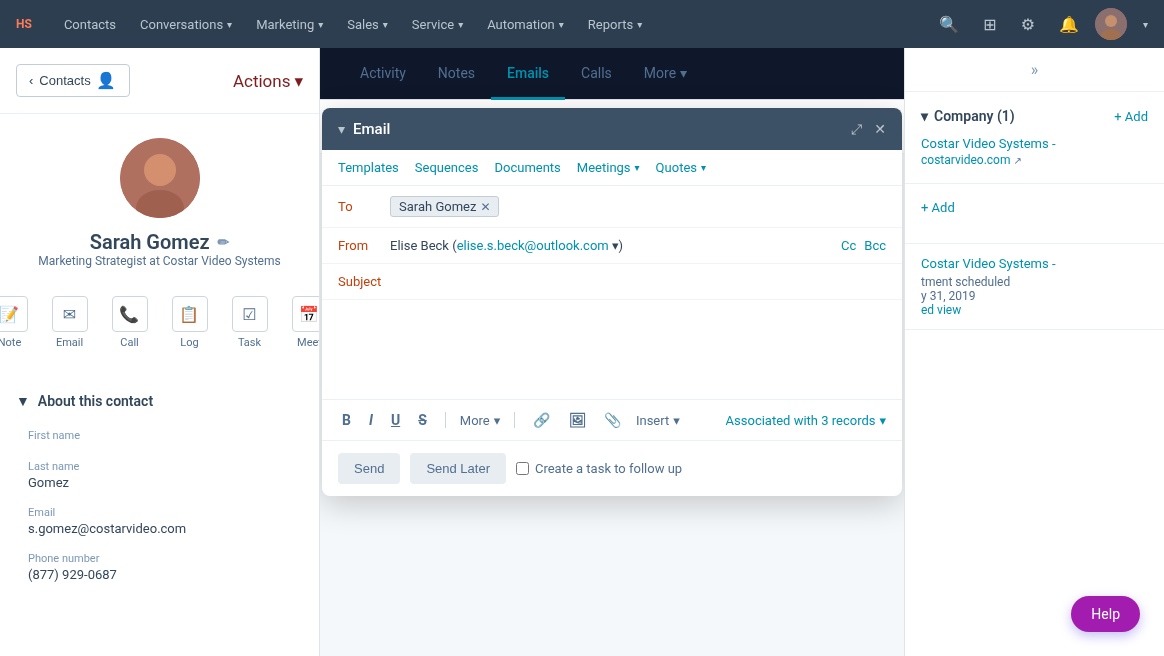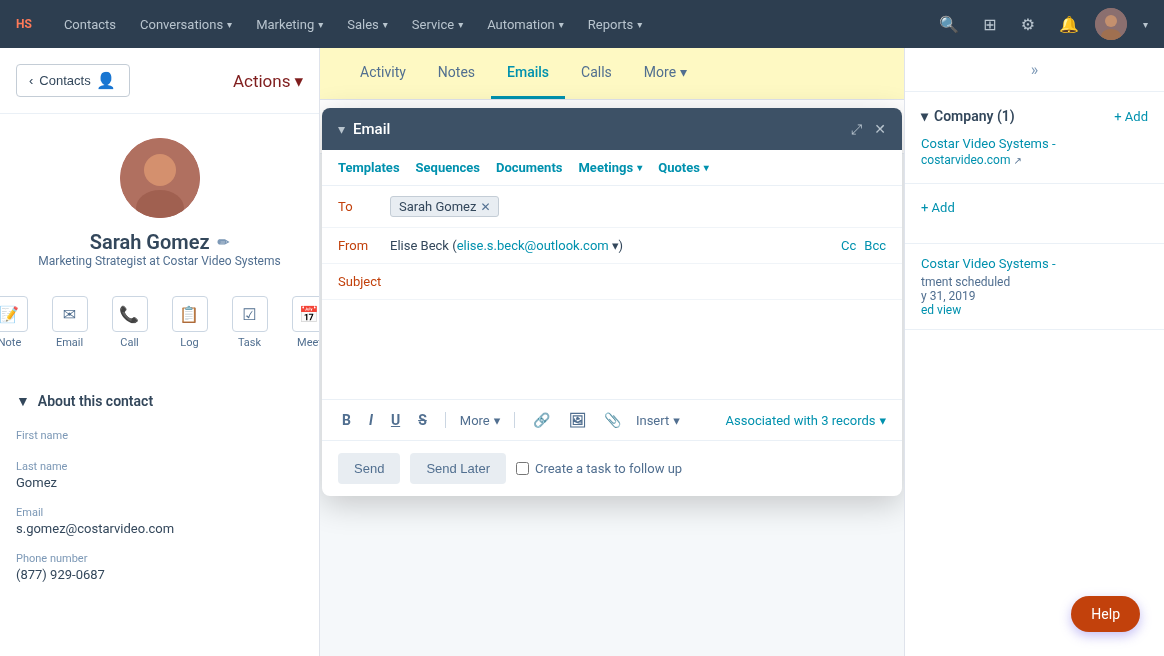--- a/index.html
+++ b/index.html
@@ -27,27 +27,27 @@
     .avatar-circle svg { width: 80px; height: 80px; }
     .contact-name { font-size: 20px; font-weight: 600; color: #33475b; margin-top: 12px; display: flex; align-items: center; gap: 8px; }
     .edit-icon { color: #7c98b6; font-size: 14px; cursor: pointer; }
     .contact-title { color: #516f90; font-size: 12px; text-align: center; margin-top: 0; }
     .action-icons { display: flex; gap: 24px; margin-top: 20px; padding: 8px 0; }
     .action-icon-item { display: flex; flex-direction: column; align-items: center; gap: 4px; cursor: pointer; }
     .action-icon-btn { width: 36px; height: 36px; border: 1px solid #cbd6e2; border-radius: 4px; display: flex; align-items: center; justify-content: center; color: #516f90; font-size: 16px; background: #fff; cursor: pointer; }
     .action-icon-label { font-size: 11px; color: #516f90; }
     .about-section { padding: 8px 16px; }
     .about-header { display: flex; align-items: center; gap: 8px; padding: 12px 0; cursor: pointer; color: #33475b; font-weight: 600; font-size: 14px; }
-    .field-group { padding: 8px 0; }
+    .field-group { padding: 8px 0; margin-left: 12px; }
     .field-label { font-size: 11px; color: #7c98b6; margin-bottom: 2px; }
     .field-value { font-size: 13px; color: #33475b; }
 
     
     .center-content { flex: 1; display: flex; flex-direction: column; background: #f5f8fa; position: relative; overflow: hidden; }
-    .tabs-bar { background: #fef9c3; border-bottom: 1px solid #dfe3eb; display: flex; align-items: flex-start; padding: 0 24px; height: 52px; }
+    .tabs-bar { background: #0f172a; border-bottom: 1px solid #dfe3eb; display: flex; align-items: center; padding: 0 24px; height: 52px; }
     .tab { padding: 16px 16px; font-size: 14px; color: #516f90; cursor: pointer; border-bottom: 3px solid transparent; margin-bottom: -1px; white-space: nowrap; }
     .tab.active { color: #0091ae; border-bottom-color: #0091ae; font-weight: 500; }
     .tab-more { display: flex; align-items: center; gap: 4px; }
 
     .email-toolbar { background: #fff; padding: 12px 24px; display: flex; align-items: center; gap: 16px; border-bottom: 1px solid #eaf0f6; }
     .thread-link { color: #0091ae; font-size: 13px; cursor: pointer; }
     .log-email-btn { border: 1px solid #cbd6e2; background: #fff; color: #33475b; padding: 6px 14px; border-radius: 4px; font-size: 13px; cursor: pointer; }
     .create-email-btn { background: #2d3e50; color: #fff; padding: 6px 14px; border-radius: 4px; font-size: 13px; cursor: pointer; border: none; }
 
     .content-area { flex: 1; padding: 24px; overflow-y: auto; }
@@ -58,21 +58,21 @@
     .modal-overlay { position: absolute; top: 0; left: 0; right: 0; bottom: 0; display: flex; align-items: flex-start; justify-content: center; padding-top: 60px; }
     .email-modal { width: 580px; background: #fff; border-radius: 8px; box-shadow: 0 8px 32px rgba(0,0,0,0.2); overflow: hidden; }
     .modal-header { background: #3d5166; color: #fff; padding: 12px 16px; display: flex; align-items: center; justify-content: space-between; }
     .modal-header-left { display: flex; align-items: center; gap: 8px; }
     .modal-minimize { color: #b8c4ce; cursor: pointer; font-size: 14px; }
     .modal-title { font-size: 15px; font-weight: 500; color: #fff; }
     .modal-header-actions { display: flex; gap: 12px; }
     .modal-expand { color: #b8c4ce; cursor: pointer; font-size: 14px; }
     .modal-close { color: #b8c4ce; cursor: pointer; font-size: 14px; }
 
-    .modal-toolbar { padding: 10px 16px; border-bottom: 1px solid #eaf0f6; display: flex; gap: 16px; font-weight: bold; }
+    .modal-toolbar { padding: 10px 16px; border-bottom: 1px solid #eaf0f6; display: flex; gap: 16px; }
     .modal-tool { color: #0091ae; font-size: 13px; cursor: pointer; display: flex; align-items: center; gap: 4px; }
     .modal-tool-chevron { font-size: 10px; }
 
     .modal-field { padding: 10px 16px; border-bottom: 1px solid #f0f4f8; display: flex; align-items: center; gap: 12px; }
     .field-name { color: #c2410c; font-size: 13px; width: 40px; flex-shrink: 0; }
     .recipient-tag { background: #e8edf2; border: 1px solid #c4cdd6; border-radius: 3px; padding: 2px 8px; font-size: 13px; color: #33475b; display: flex; align-items: center; gap: 4px; }
     .recipient-x { cursor: pointer; color: #516f90; font-size: 12px; }
     .from-value { color: #33475b; font-size: 13px; }
     .from-link { color: #0091ae; }
     .cc-bcc { margin-left: auto; display: flex; gap: 8px; color: #0091ae; font-size: 13px; cursor: pointer; }
@@ -97,21 +97,21 @@
     .right-top { padding: 12px 16px; border-bottom: 1px solid #eaf0f6; display: flex; align-items: center; justify-content: center; }
     .right-arrows { color: #7c98b6; font-size: 16px; cursor: pointer; }
     .right-section { padding: 16px; border-bottom: 1px solid #eaf0f6; }
     .right-section-header { display: flex; align-items: center; justify-content: space-between; margin-bottom: 12px; }
     .right-section-title { font-size: 14px; font-weight: 600; color: #33475b; display: flex; align-items: center; gap: 6px; }
     .add-link { color: #0091ae; font-size: 13px; cursor: pointer; }
     .company-name { color: #0091ae; font-size: 13px; cursor: pointer; }
     .company-detail { color: #516f90; font-size: 12px; margin-top: 2px; }
     .company-detail a { color: #0091ae; }
     .external-icon { font-size: 10px; }
-    .help-btn { position: fixed; bottom: 24px; right: 24px; background: #c2410c; color: #fff; border-radius: 24px; padding: 10px 20px; font-size: 14px; cursor: pointer; box-shadow: 0 4px 12px rgba(108,92,231,0.4); }
+    .help-btn { position: fixed; bottom: 24px; right: 24px; background: #a21caf; color: #fff; border-radius: 24px; padding: 10px 20px; font-size: 14px; cursor: pointer; box-shadow: 0 4px 12px rgba(108,92,231,0.4); }
 
     .right-assoc { padding: 12px 16px; border-bottom: 1px solid #eaf0f6; }
     .assoc-title { font-size: 13px; color: #33475b; margin-bottom: 4px; }
     .assoc-sub { font-size: 12px; color: #516f90; }
 
     .nav-icons-group { display: flex; align-items: center; gap: 16px; }
   </style>
 </head>
 <body>
 

